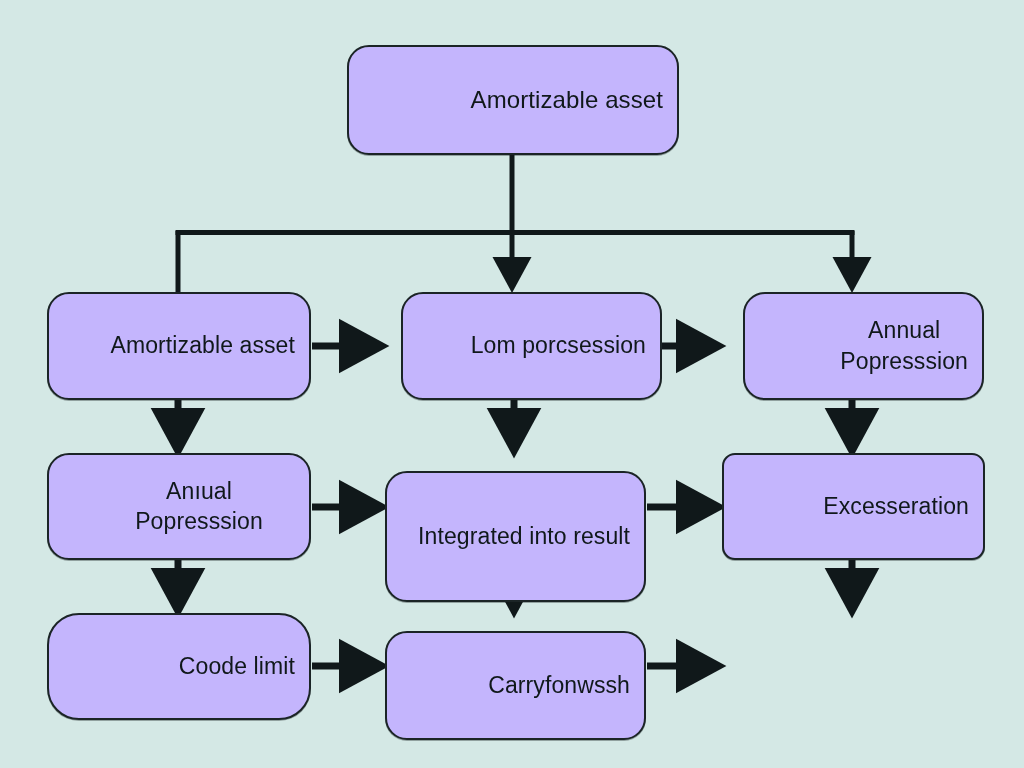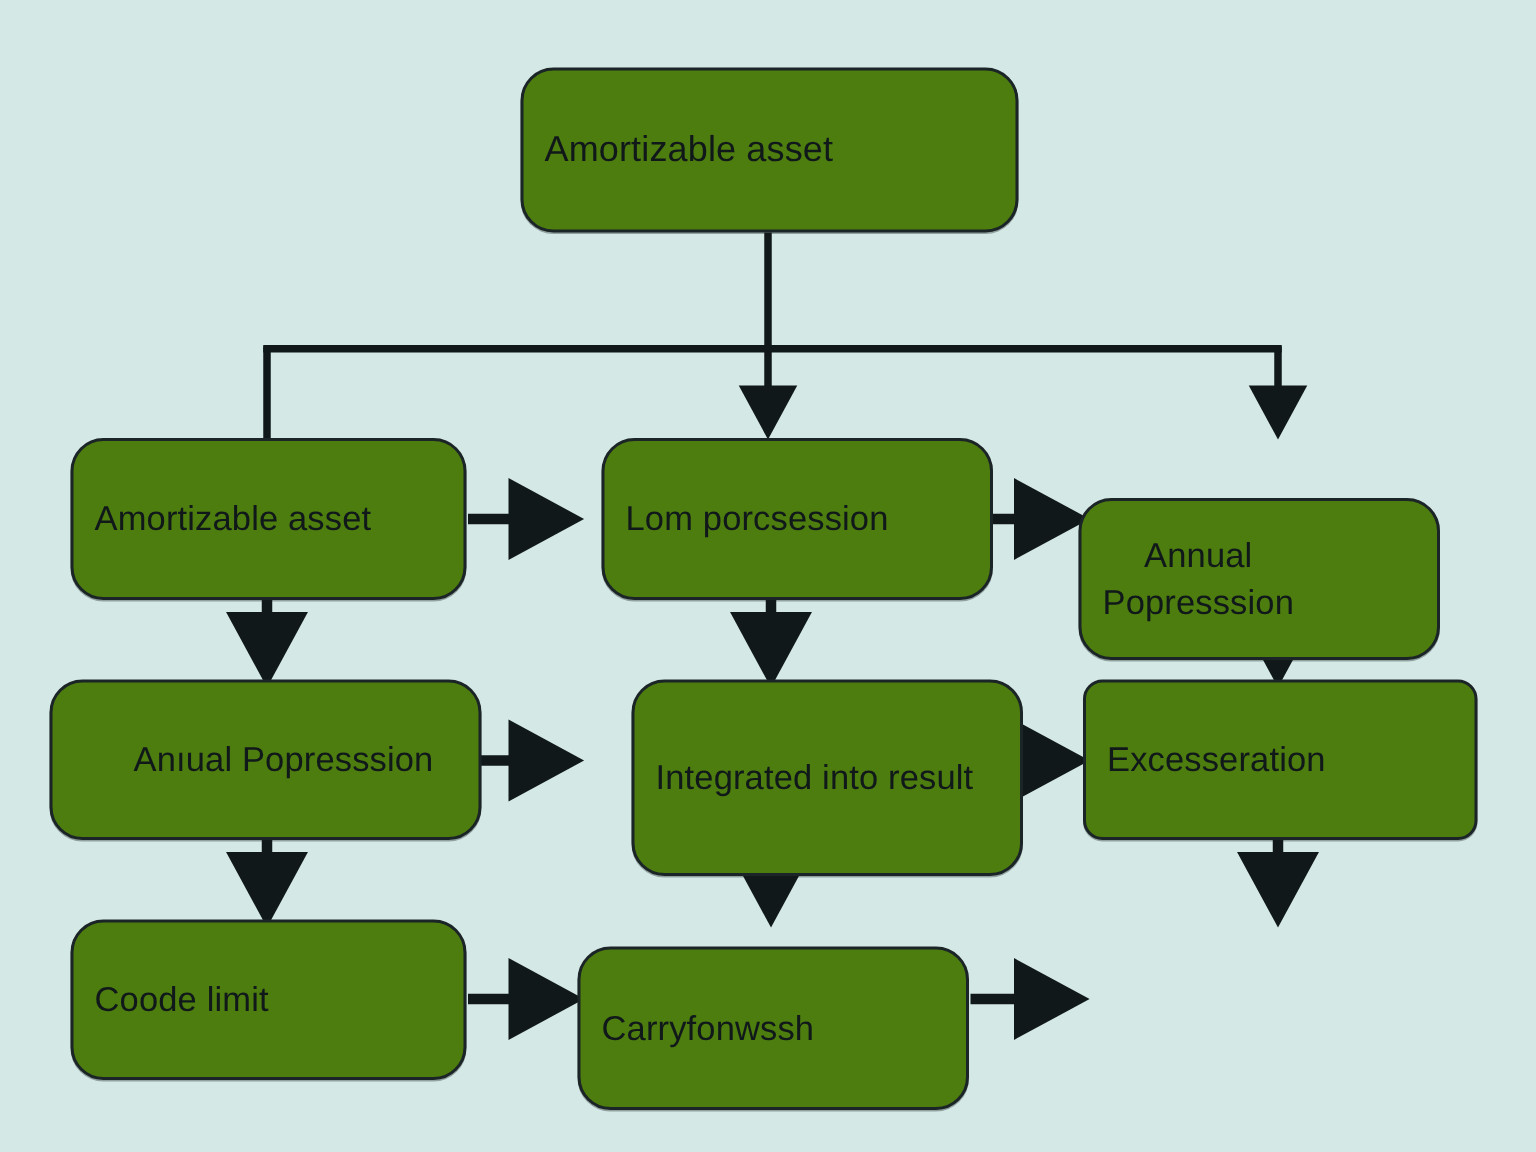--- a/index.html
+++ b/index.html
@@ -22,26 +22,26 @@
   #edges {
     position: absolute;
     left: 0;
     top: 0;
     width: 1024px;
     height: 768px;
   }
   .node {
     position: absolute;
     box-sizing: border-box;
-    background: #4d7c0f;
+    background: #c4b5fd;
     border: 2.6px solid #1b2426;
     border-radius: 22px;
     display: flex;
     align-items: center;
-    justify-content: flex-start;
+    justify-content: flex-end;
     text-align: center;
     color: #10181a;
     box-shadow: 0 1px 0 rgba(20,30,30,0.35);
   }
   .node .label {
     font-family: "Liberation Sans", sans-serif;
     font-size: 23px;
     font-weight: 400;
     line-height: 1.3;
     letter-spacing: 0.1px;
@@ -130,38 +130,38 @@
   </div>
 
   <div class="node" style="left:47px; top:292px; width:264px; height:108px;">
     <span class="label">Amortizable asset</span>
   </div>
 
   <div class="node" style="left:401px; top:292px; width:261px; height:108px;">
     <span class="label">Lom porcsession</span>
   </div>
 
-  <div class="node two-line" style="left:719px; top:292px; width:241px; height:108px;margin-top:40px;">
+  <div class="node two-line" style="left:743px; top:292px; width:241px; height:108px;">
     <span class="label">Annual
 Popresssion</span>
   </div>
 
-  <div class="node" style="left:33px; top:453px; width:288px; height:107px;padding-left:40px;">
+  <div class="node" style="left:47px; top:453px; width:264px; height:107px;padding-left:40px;">
     <span class="label">Anıual Popresssion</span>
   </div>
 
-  <div class="node" style="left:385px; top:453px; width:261px; height:131px;margin-left:36px;">
+  <div class="node" style="left:385px; top:471px; width:261px; height:131px;">
     <span class="label">Integrated into result</span>
   </div>
 
   <div class="node" style="left:722px; top:453px; width:263px; height:107px;border-radius:13px;">
     <span class="label">Excesseration</span>
   </div>
 
-  <div class="node" style="left:47px; top:613px; width:264px; height:107px;">
+  <div class="node" style="left:47px; top:613px; width:264px; height:107px;border-radius:32px;">
     <span class="label">Coode limit</span>
   </div>
 
   <div class="node" style="left:385px; top:631px; width:261px; height:109px;">
     <span class="label">Carryfonwssh</span>
   </div>
 
 
 </div>
 

